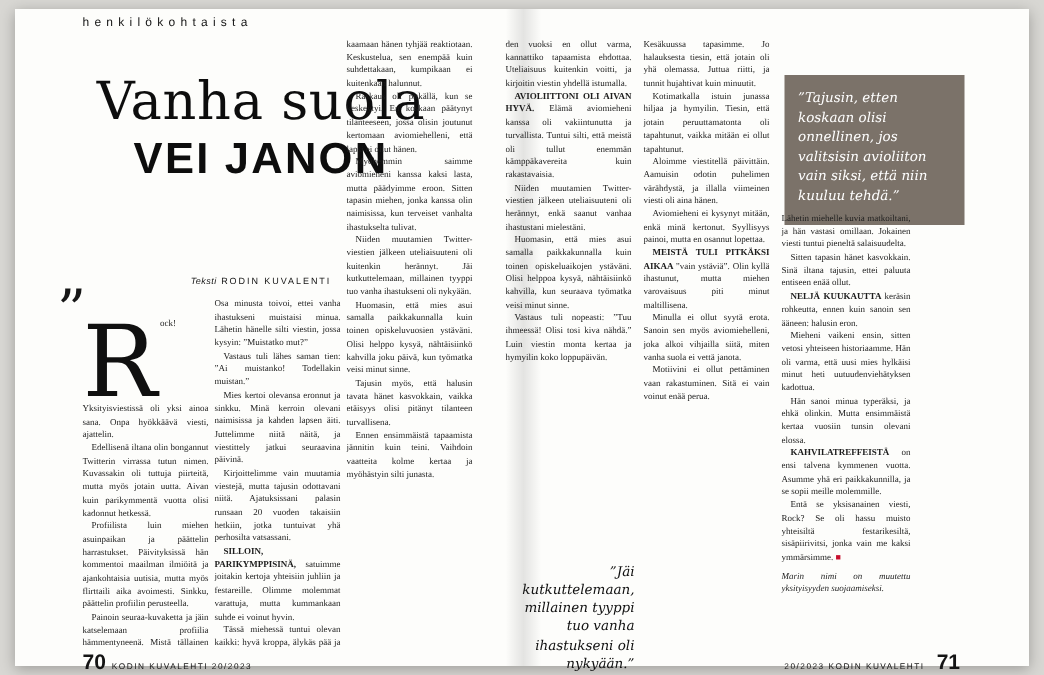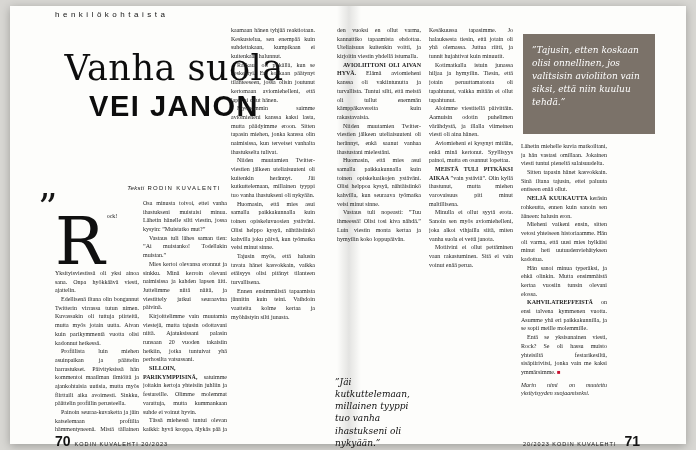--- a/index.html
+++ b/index.html
@@ -31,23 +31,23 @@
   .note { font-style:italic; text-indent:0 !important; margin-top:4px; }
   .endmark { color:var(--accent); }
 
   .col1 { left:55px;  top:212px; width:84px; height:221px; }
   .col2 { left:143px; top:199px; width:84px; height:234px; }
   .col3 { left:231px; top:26px;  width:84px; height:407px; }
   .colA { left:337px; top:26px;  width:84px; height:346px; }
   .colB { left:429px; top:26px;  width:84px; height:407px; }
   .colC { left:521px; top:142px; width:86px; height:291px; }
 
-  .pullquote2 { left:335px; top:376px; width:88px; text-align:left; font-family:"DejaVu Serif",serif;
+  .pullquote2 { left:335px; top:376px; width:88px; text-align:right; font-family:"DejaVu Serif",serif;
                 font-style:italic; font-size:9px; line-height:1.35; color:#101010; }
-  .quotebox { left:523px; top:34px; width:132px; height:100px; background:var(--quotebox-bg); color:#fff;
+  .quotebox { left:523px; top:50px; width:120px; height:100px; background:var(--quotebox-bg); color:#fff;
               font-family:"DejaVu Serif",serif; font-style:italic; font-size:9px; line-height:1.45; padding:10px 9px; }
 
   .footer { top:433px; font-family:"Liberation Sans",sans-serif; font-size:5.5px; letter-spacing:1px; color:#141414; }
   .footer b { font-size:14px; letter-spacing:0; font-family:"Liberation Sans",sans-serif; }
   .footer-left { left:55px; width:260px; }
   .footer-left b { margin-right:4px; }
   .footer-right { left:400px; width:240px; text-align:right; }
   .footer-right b { margin-left:8px; }
 </style>
 </head>

